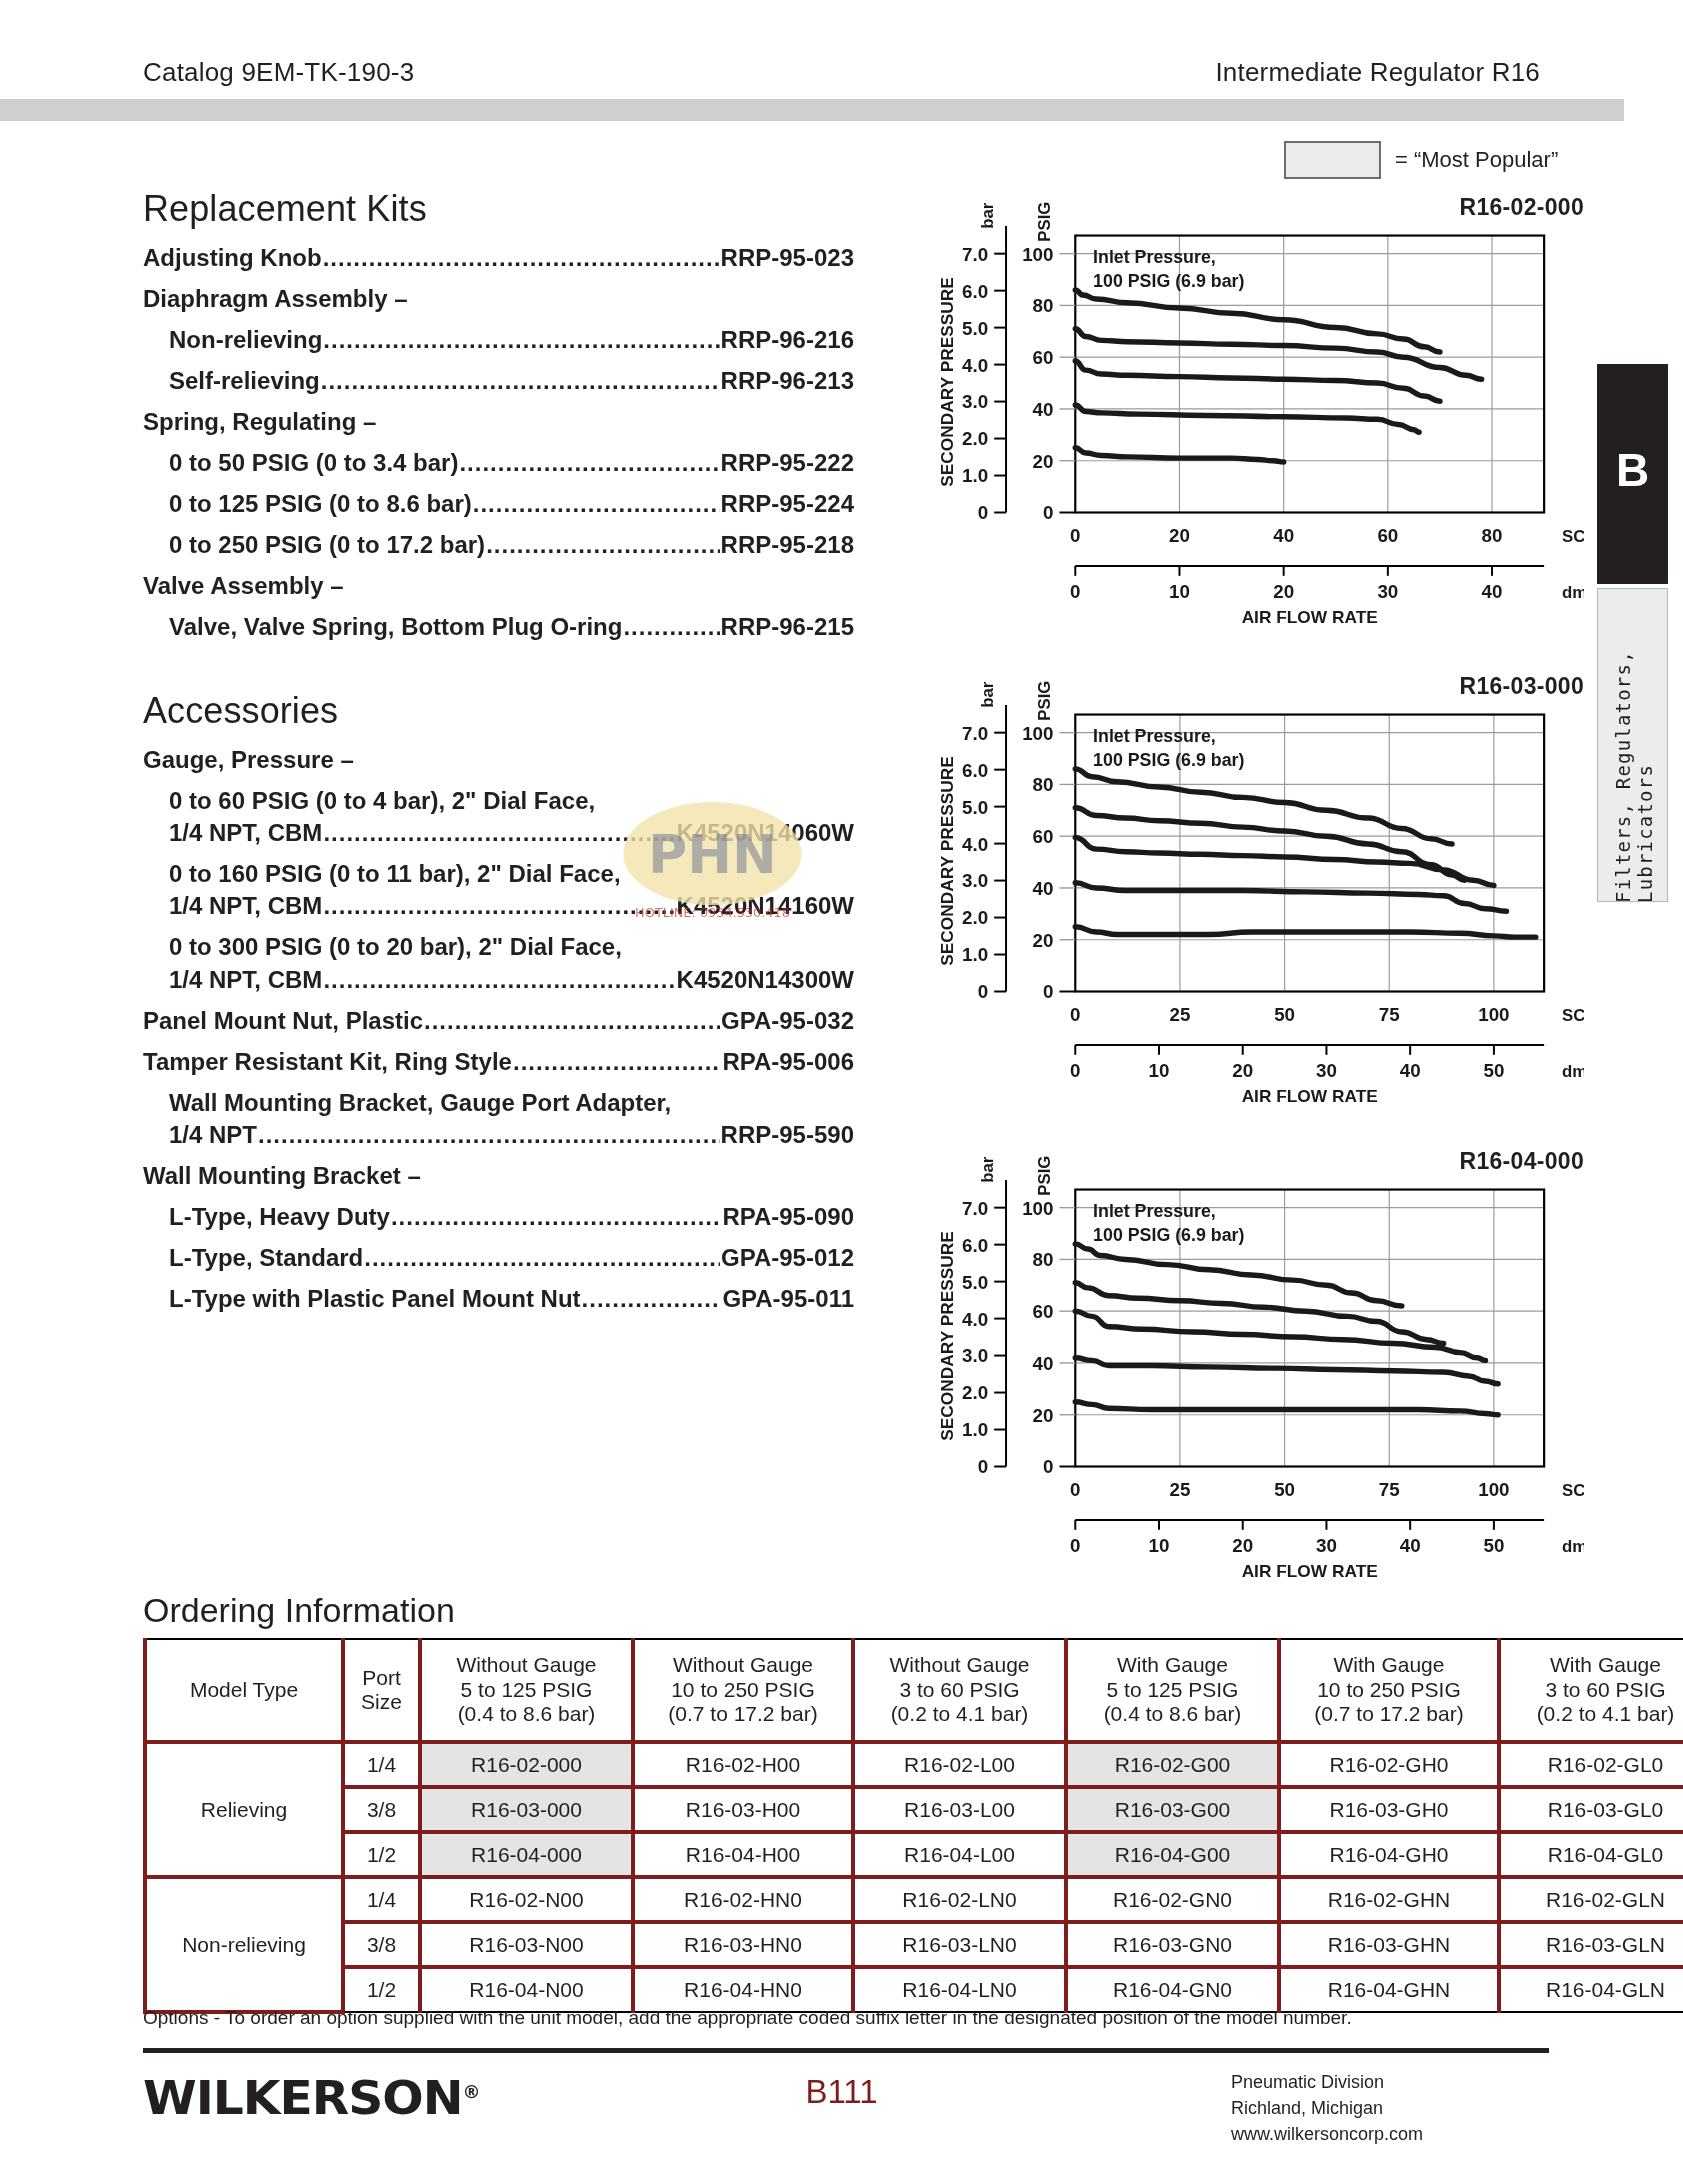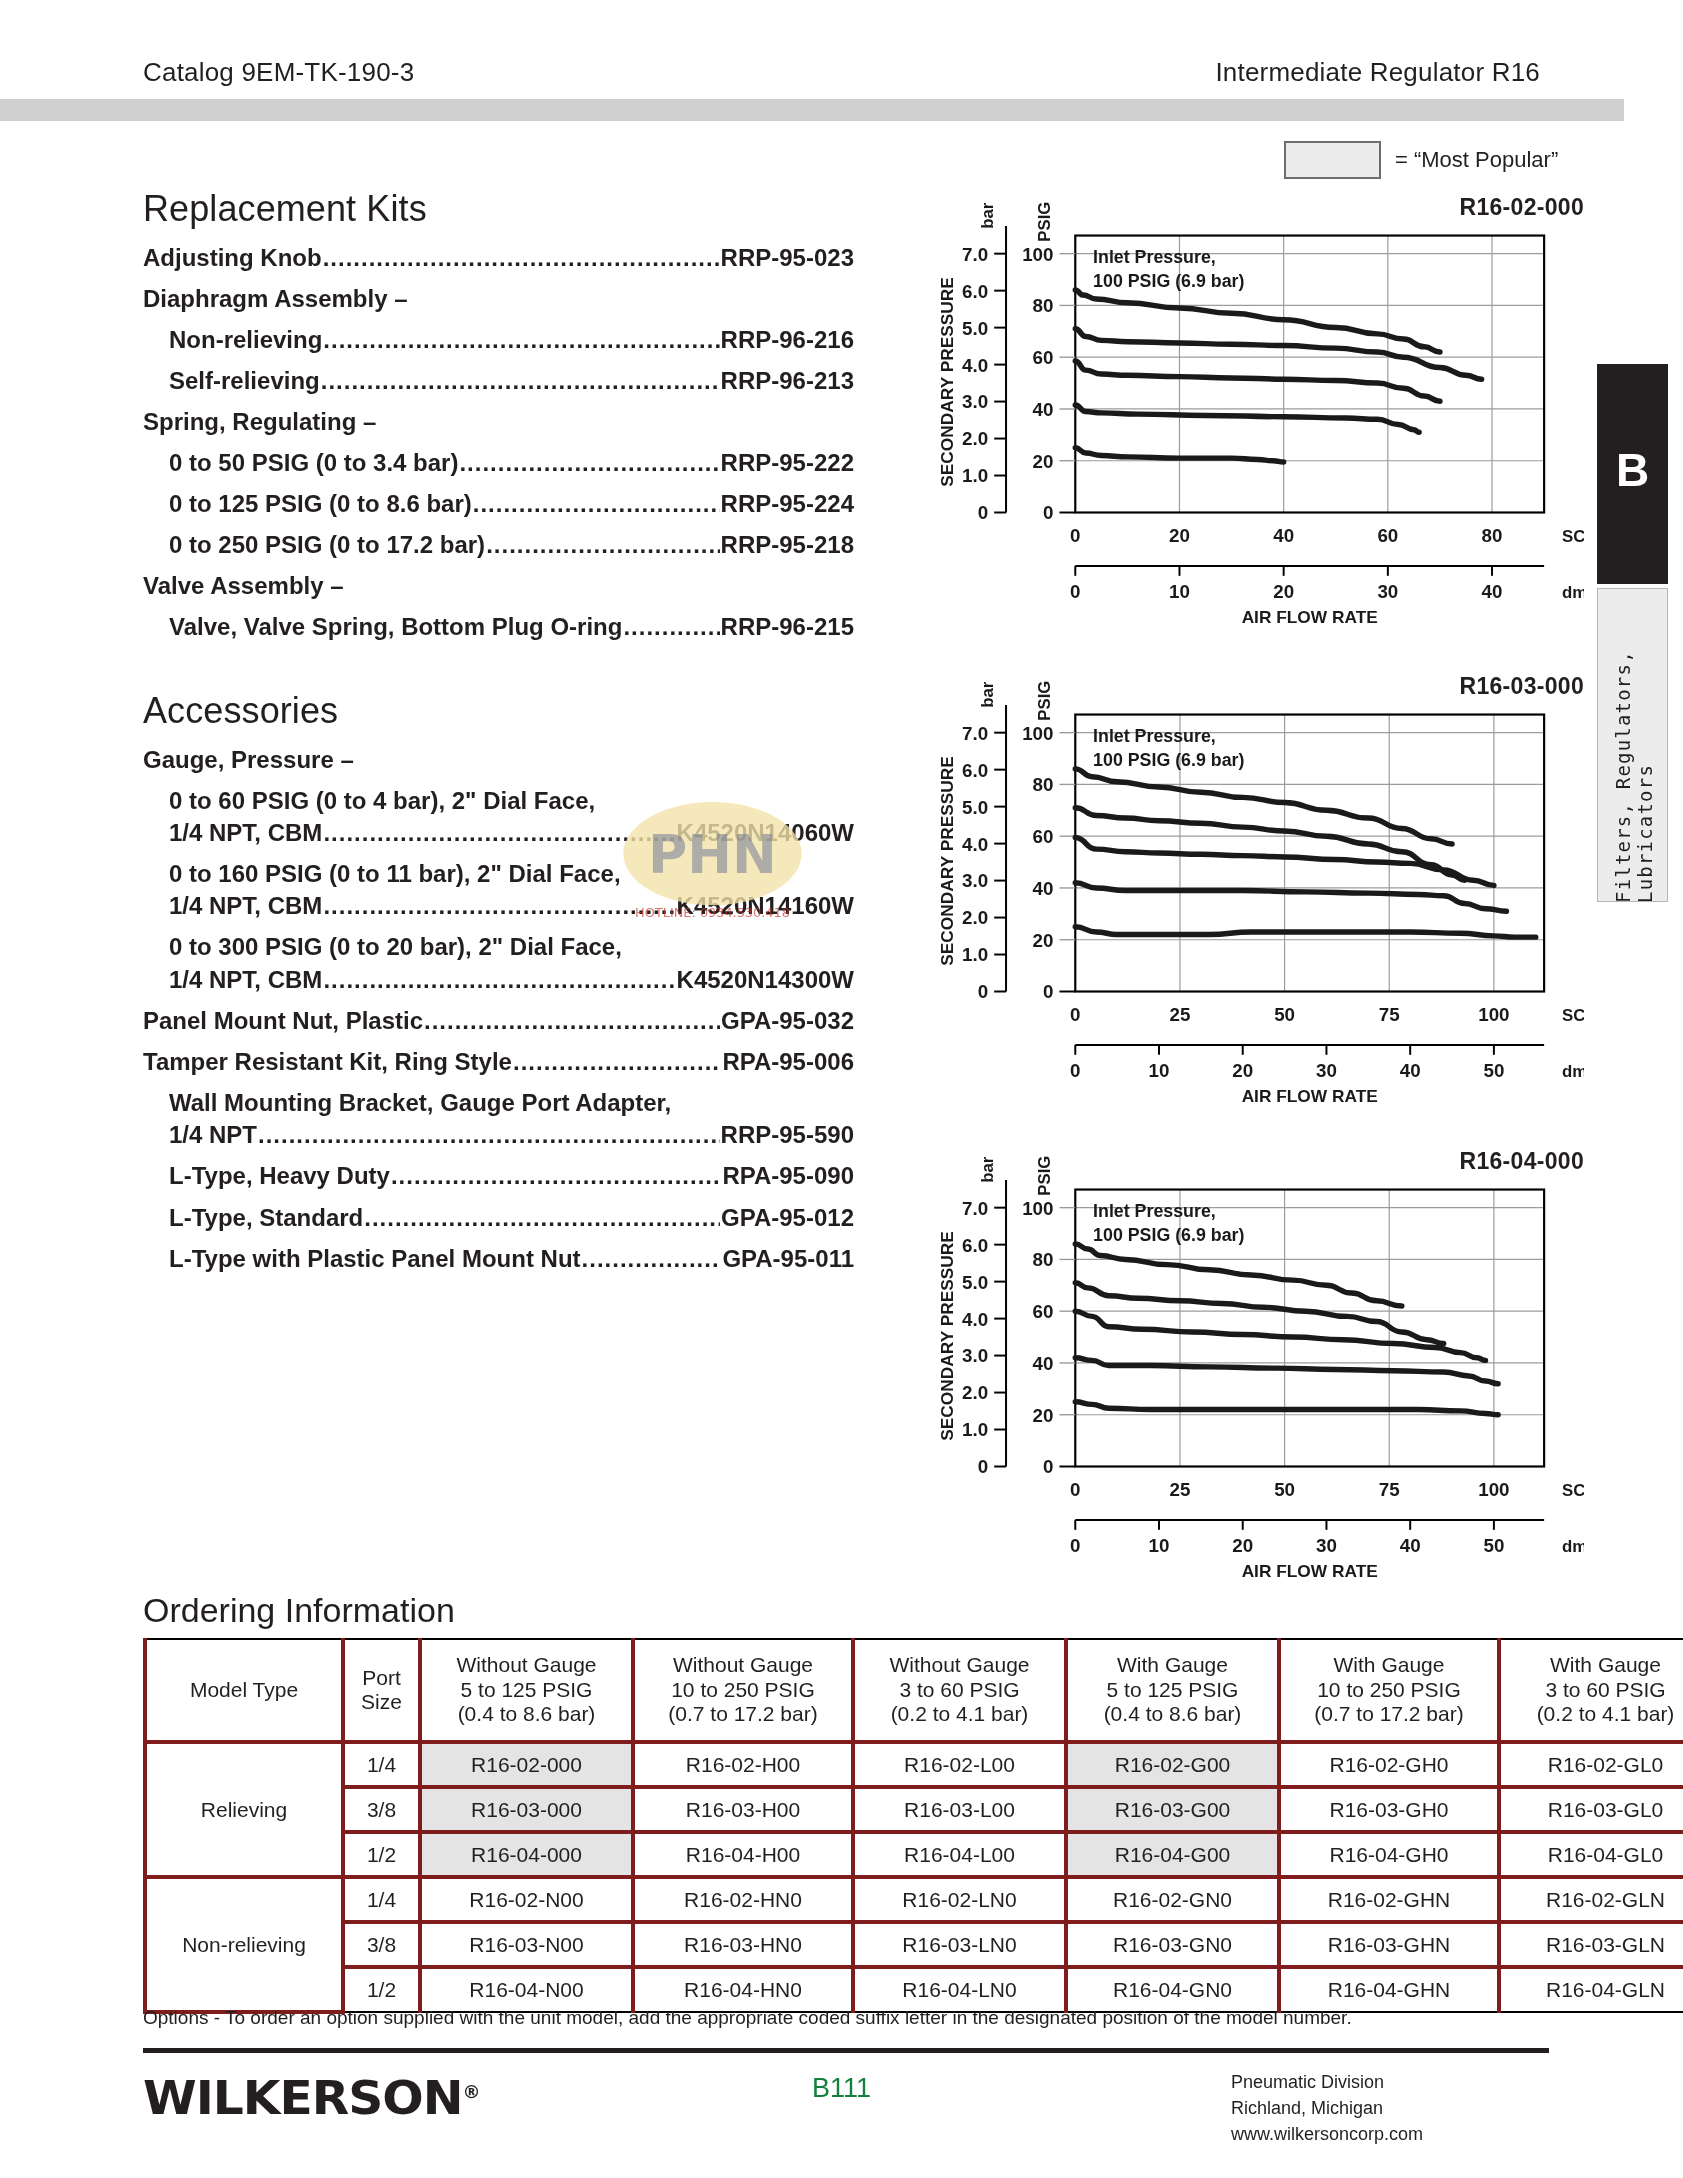--- a/index.html
+++ b/index.html
@@ -139,21 +139,21 @@
   }
   #footer-logo{
     position:absolute; left:143px; top:2071px;
     font-size:46px; font-weight:bold; letter-spacing:-1px;
     font-family:"DejaVu Sans", sans-serif;
     color:#231f20; transform:scaleX(1.06); transform-origin:left top;
   }
   #footer-logo sup{ font-size:17px; vertical-align:super; }
   #footer-page{
     position:absolute; left:0; top:2073px; width:1683px; text-align:center;
-    font-size:27px; color:#15803d;
+    font-size:33px; color:#7f1d1d;
   }
   #footer-address{
     position:absolute; left:1231px; top:2069px;
     font-size:18px; line-height:1.45; color:#231f20;
   }
 
   
   #watermark{
     position:absolute; left:554px; top:792px; width:317px; height:149px;
     pointer-events:none; opacity:.92;
@@ -290,20 +290,23 @@
           <span class="kit-code">RPA-95-006</span>
         </div>
       </div>
       <div class="kit-group">
         <div class="kit-wrap"><span class="ind">Wall Mounting Bracket, Gauge Port Adapter,</span></div>
         <div class="kit-row indent">
           <span class="kit-label">1/4 NPT</span>
           <span class="kit-dots">..........................................................................................</span>
           <span class="kit-code">RRP-95-590</span>
         </div>
+      </div>
+      <div class="kit-group">
+        <div class="kit-title">Wall Mounting Bracket –</div>
       </div>
       <div class="kit-group">
         <div class="kit-row indent">
           <span class="kit-label">L-Type, Heavy Duty</span>
           <span class="kit-dots">..........................................................................................</span>
           <span class="kit-code">RPA-95-090</span>
         </div>
       </div>
       <div class="kit-group">
         <div class="kit-row indent">

